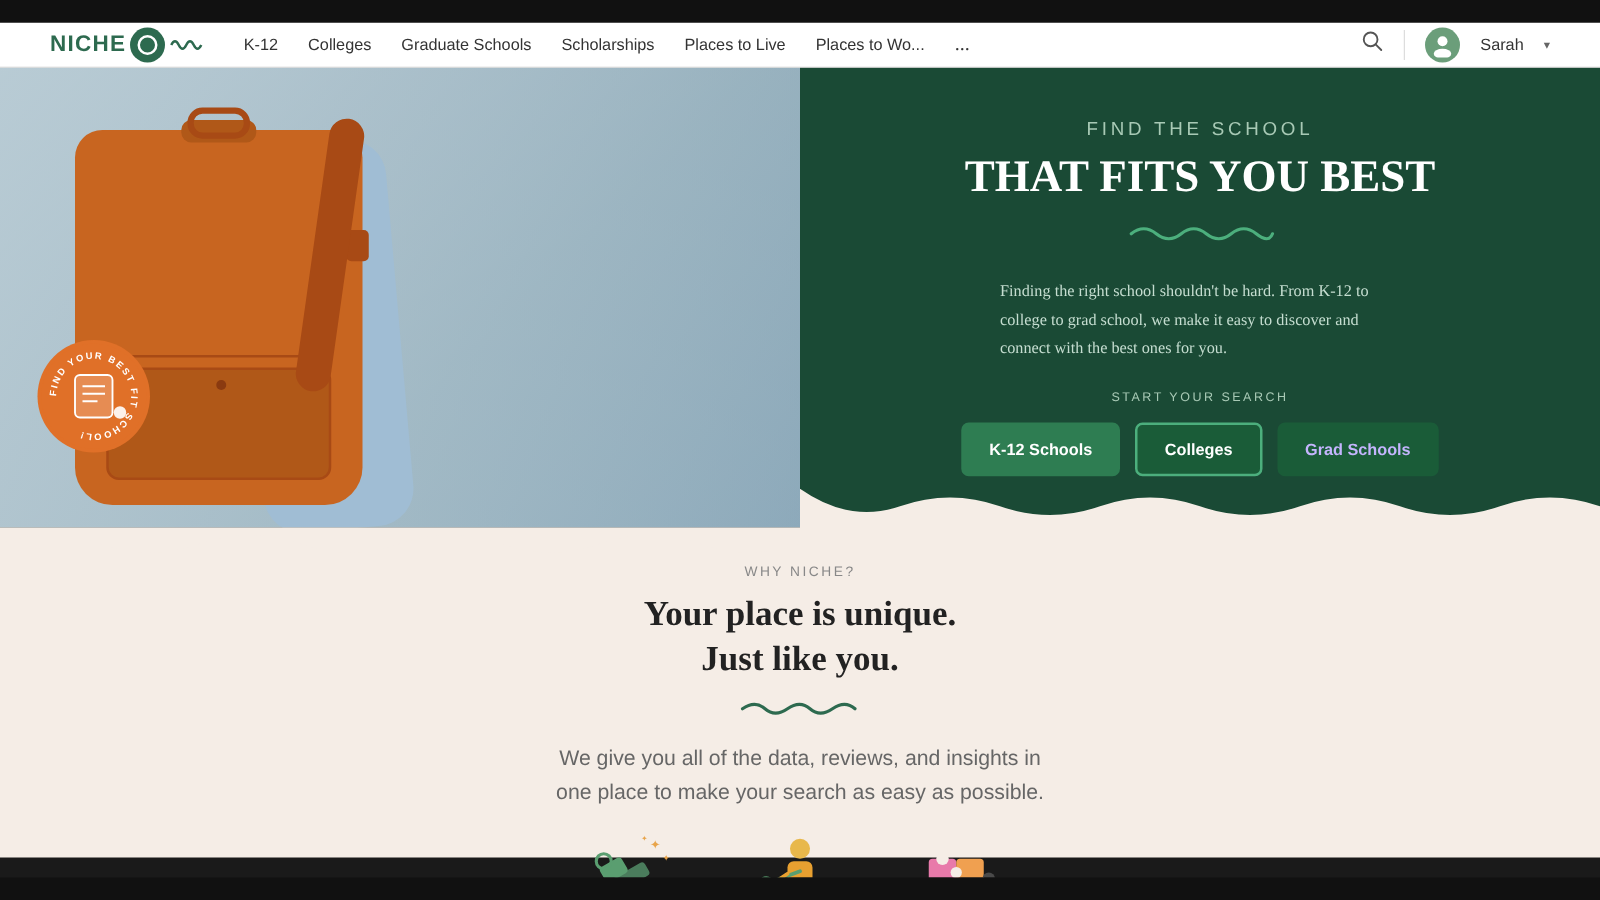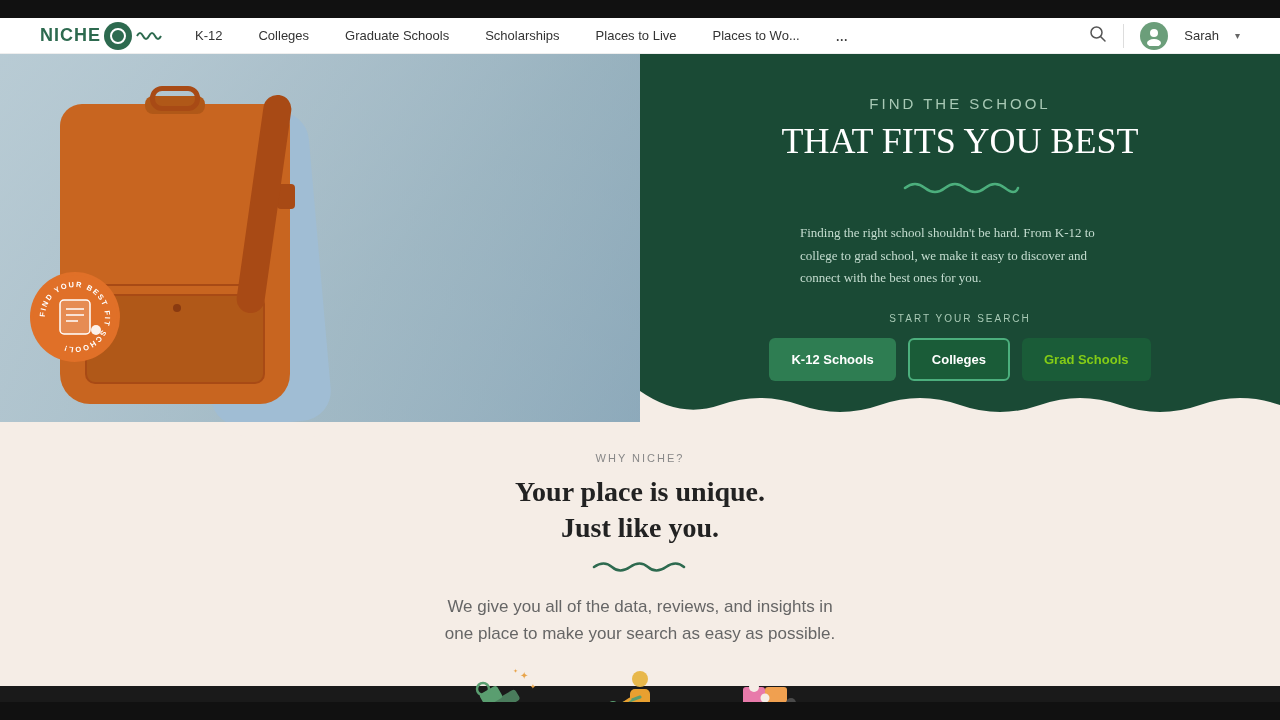--- a/index.html
+++ b/index.html
@@ -46,21 +46,21 @@
       margin: 0 3px;
     }
     .logo-icon-inner {
       width: 16px;
       height: 16px;
       border: 2.5px solid #fff;
       border-radius: 50%;
     }
     .nav-links {
       display: flex;
-      gap: 36px;
+      gap: 24px;
       flex: 1;
       align-items: center;
     }
     .nav-link {
       font-family: sans-serif;
       font-size: 13px;
       color: #333;
       text-decoration: none;
       cursor: pointer;
     }
@@ -156,21 +156,21 @@
       font-family: sans-serif;
       font-size: 15px;
       letter-spacing: 3px;
       color: #a8c9b5;
       margin-bottom: 8px;
       text-transform: uppercase;
     }
     .hero-title {
       font-family: 'Georgia', serif;
       font-size: 36px;
-      font-weight: 400;
+      font-weight: 700;
       color: #fff;
       line-height: 1.2;
       margin-bottom: 12px;
     }
     .hero-wavy {
       color: #4caf7d;
       font-size: 24px;
       margin-bottom: 20px;
       letter-spacing: -2px;
     }
@@ -208,21 +208,21 @@
       background: #2e7d52;
       color: #fff;
     }
     .btn-colleges {
       background: #1a5c38;
       color: #fff;
       border: 2px solid #4caf7d;
     }
     .btn-grad {
       background: #1a5c38;
-      color: #84cc16;
+      color: #c4b5fd;
     }
 
     
     .lower-section {
       background: #f5ede6;
       padding: 30px 40px 20px;
       display: flex;
       flex-direction: column;
       align-items: center;
       position: relative;

